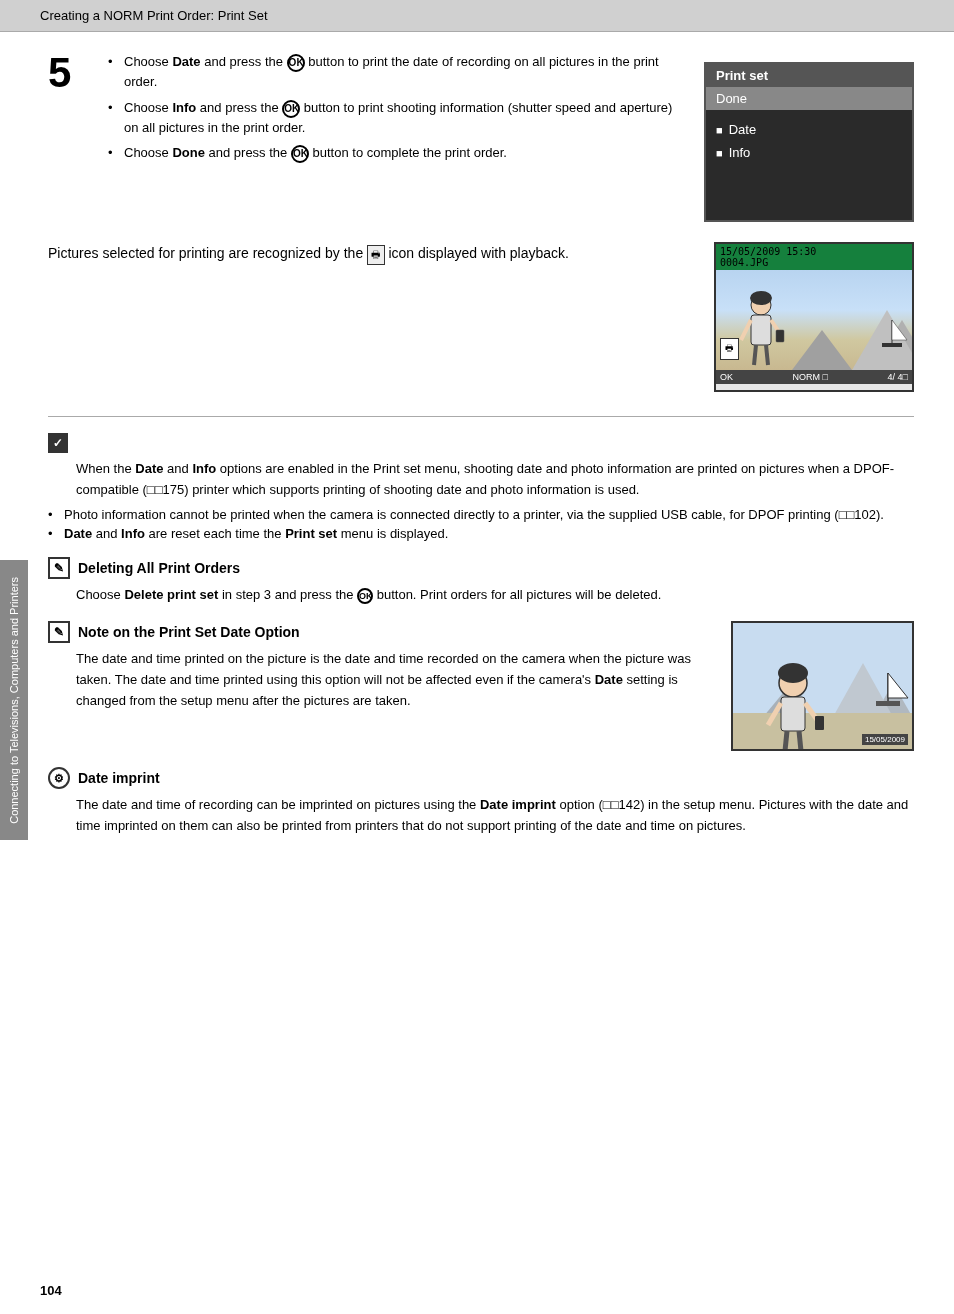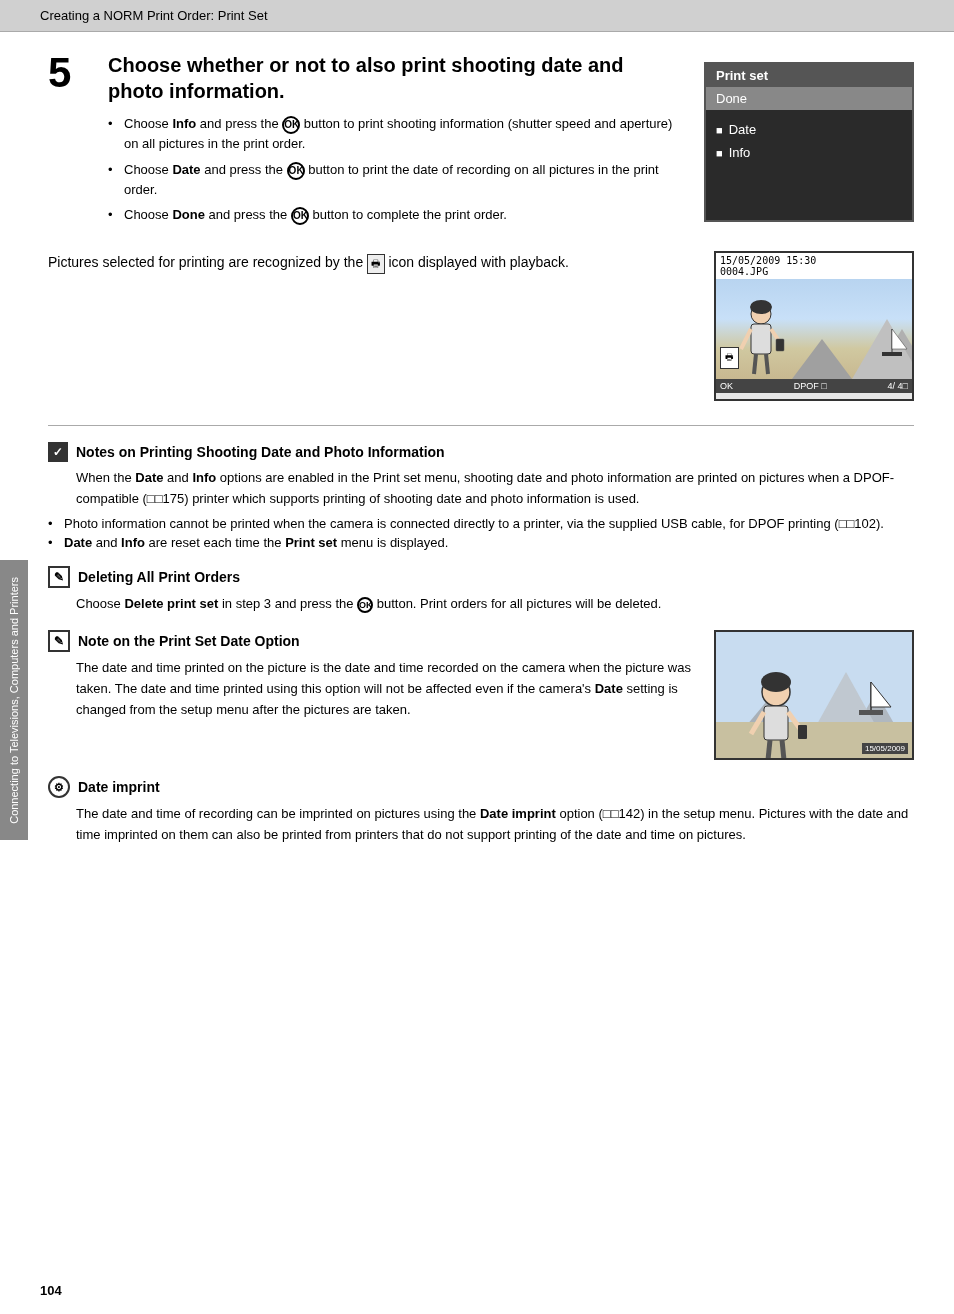--- a/index.html
+++ b/index.html
@@ -140,21 +140,21 @@
     .playback-image-box {
       width: 200px;
       height: 150px;
       border: 2px solid #333;
       background: #e8e8e8;
       flex-shrink: 0;
       position: relative;
       overflow: hidden;
     }
     .playback-image-header {
-      background: #ffffff;
+      background: #15803d;
       font-size: 10px;
       padding: 2px 4px;
       font-family: monospace;
     }
     .playback-scene {
       height: 100px;
       background: linear-gradient(180deg, #b8d4f0 0%, #c8e0f8 40%, #d0c8a0 70%, #c8b890 100%);
       position: relative;
     }
     .mountain-svg {
@@ -237,21 +237,21 @@
     
     .bottom-section {
       display: flex;
       gap: 20px;
       margin-bottom: 16px;
     }
     .bottom-text {
       flex: 1;
     }
     .bottom-image-box {
-      width: 200px;
+      width: 183px;
       height: 130px;
       border: 2px solid #333;
       background: #e8e8e8;
       flex-shrink: 0;
       position: relative;
       overflow: hidden;
     }
     .bottom-scene {
       height: 100%;
       background: linear-gradient(180deg, #c0d8f0 0%, #c8e0f8 40%, #d4c8a4 70%, #ccc0a0 100%);
@@ -308,27 +308,26 @@
 
   <div class="side-tab">
     <span class="side-tab-text">Connecting to Televisions, Computers and Printers</span>
   </div>
 
   <div class="main-content">
 
     <div class="step-section">
       <div class="step-number">5</div>
       <div class="step-content">
-        <div class="step-title">Choose whether or not to also print shooting date and photo information.</div>
         <ul class="step-bullets">
           <li>
-            Choose <span class="bold">Info</span> and press the <span style="display:inline-block;width:18px;height:18px;border:2px solid #000;border-radius:50%;text-align:center;line-height:14px;font-size:10px;font-weight:bold;">OK</span> button to print shooting information (shutter speed and aperture) on all pictures in the print order.
+            Choose <span class="bold">Date</span> and press the <span style="display:inline-block;width:18px;height:18px;border:2px solid #000;border-radius:50%;text-align:center;line-height:14px;font-size:10px;font-weight:bold;">OK</span> button to print the date of recording on all pictures in the print order.
           </li>
           <li>
-            Choose <span class="bold">Date</span> and press the <span style="display:inline-block;width:18px;height:18px;border:2px solid #000;border-radius:50%;text-align:center;line-height:14px;font-size:10px;font-weight:bold;">OK</span> button to print the date of recording on all pictures in the print order.
+            Choose <span class="bold">Info</span> and press the <span style="display:inline-block;width:18px;height:18px;border:2px solid #000;border-radius:50%;text-align:center;line-height:14px;font-size:10px;font-weight:bold;">OK</span> button to print shooting information (shutter speed and aperture) on all pictures in the print order.
           </li>
           <li>
             Choose <span class="bold">Done</span> and press the <span style="display:inline-block;width:18px;height:18px;border:2px solid #000;border-radius:50%;text-align:center;line-height:14px;font-size:10px;font-weight:bold;">OK</span> button to complete the print order.
           </li>
         </ul>
       </div>
 
       <div class="camera-ui">
         <div class="camera-menu-title">Print set</div>
         <div class="camera-menu-item selected">Done</div>
@@ -381,32 +380,31 @@
             <rect x="40" y="40" width="8" height="12" rx="1" fill="#333" stroke="#555" stroke-width="0.5"></rect>
 
             <line x1="20" y1="55" x2="18" y2="75" stroke="#555" stroke-width="4"></line>
             <line x1="30" y1="55" x2="32" y2="75" stroke="#555" stroke-width="4"></line>
           </svg>
 
           <div style="position:absolute;bottom:10px;left:4px;background:#fff;border:1px solid #333;padding:2px 4px;font-size:9px;">🖶</div>
         </div>
         <div class="playback-footer">
           <span>OK</span>
-          <span>DPOF □</span>
+          <span>NORM □</span>
           <span>4/ 4□</span>
         </div>
       </div>
     </div>
 
     <hr class="section-divider">
 
     <div class="note-section">
       <div class="note-title">
         <span class="note-icon">✓</span>
-        <span>Notes on Printing Shooting Date and Photo Information</span>
       </div>
       <div class="note-body">
         When the <span class="bold">Date</span> and <span class="bold">Info</span> options are enabled in the Print set menu, shooting date and photo information are printed on pictures when a DPOF-compatible (□□175) printer which supports printing of shooting date and photo information is used.
       </div>
       <ul class="note-bullets">
         <li>
           Photo information cannot be printed when the camera is connected directly to a printer, via the supplied USB cable, for DPOF printing (□□102).
         </li>
         <li>
           <span class="bold">Date</span> and <span class="bold">Info</span> are reset each time the <span class="bold">Print set</span> menu is displayed.

